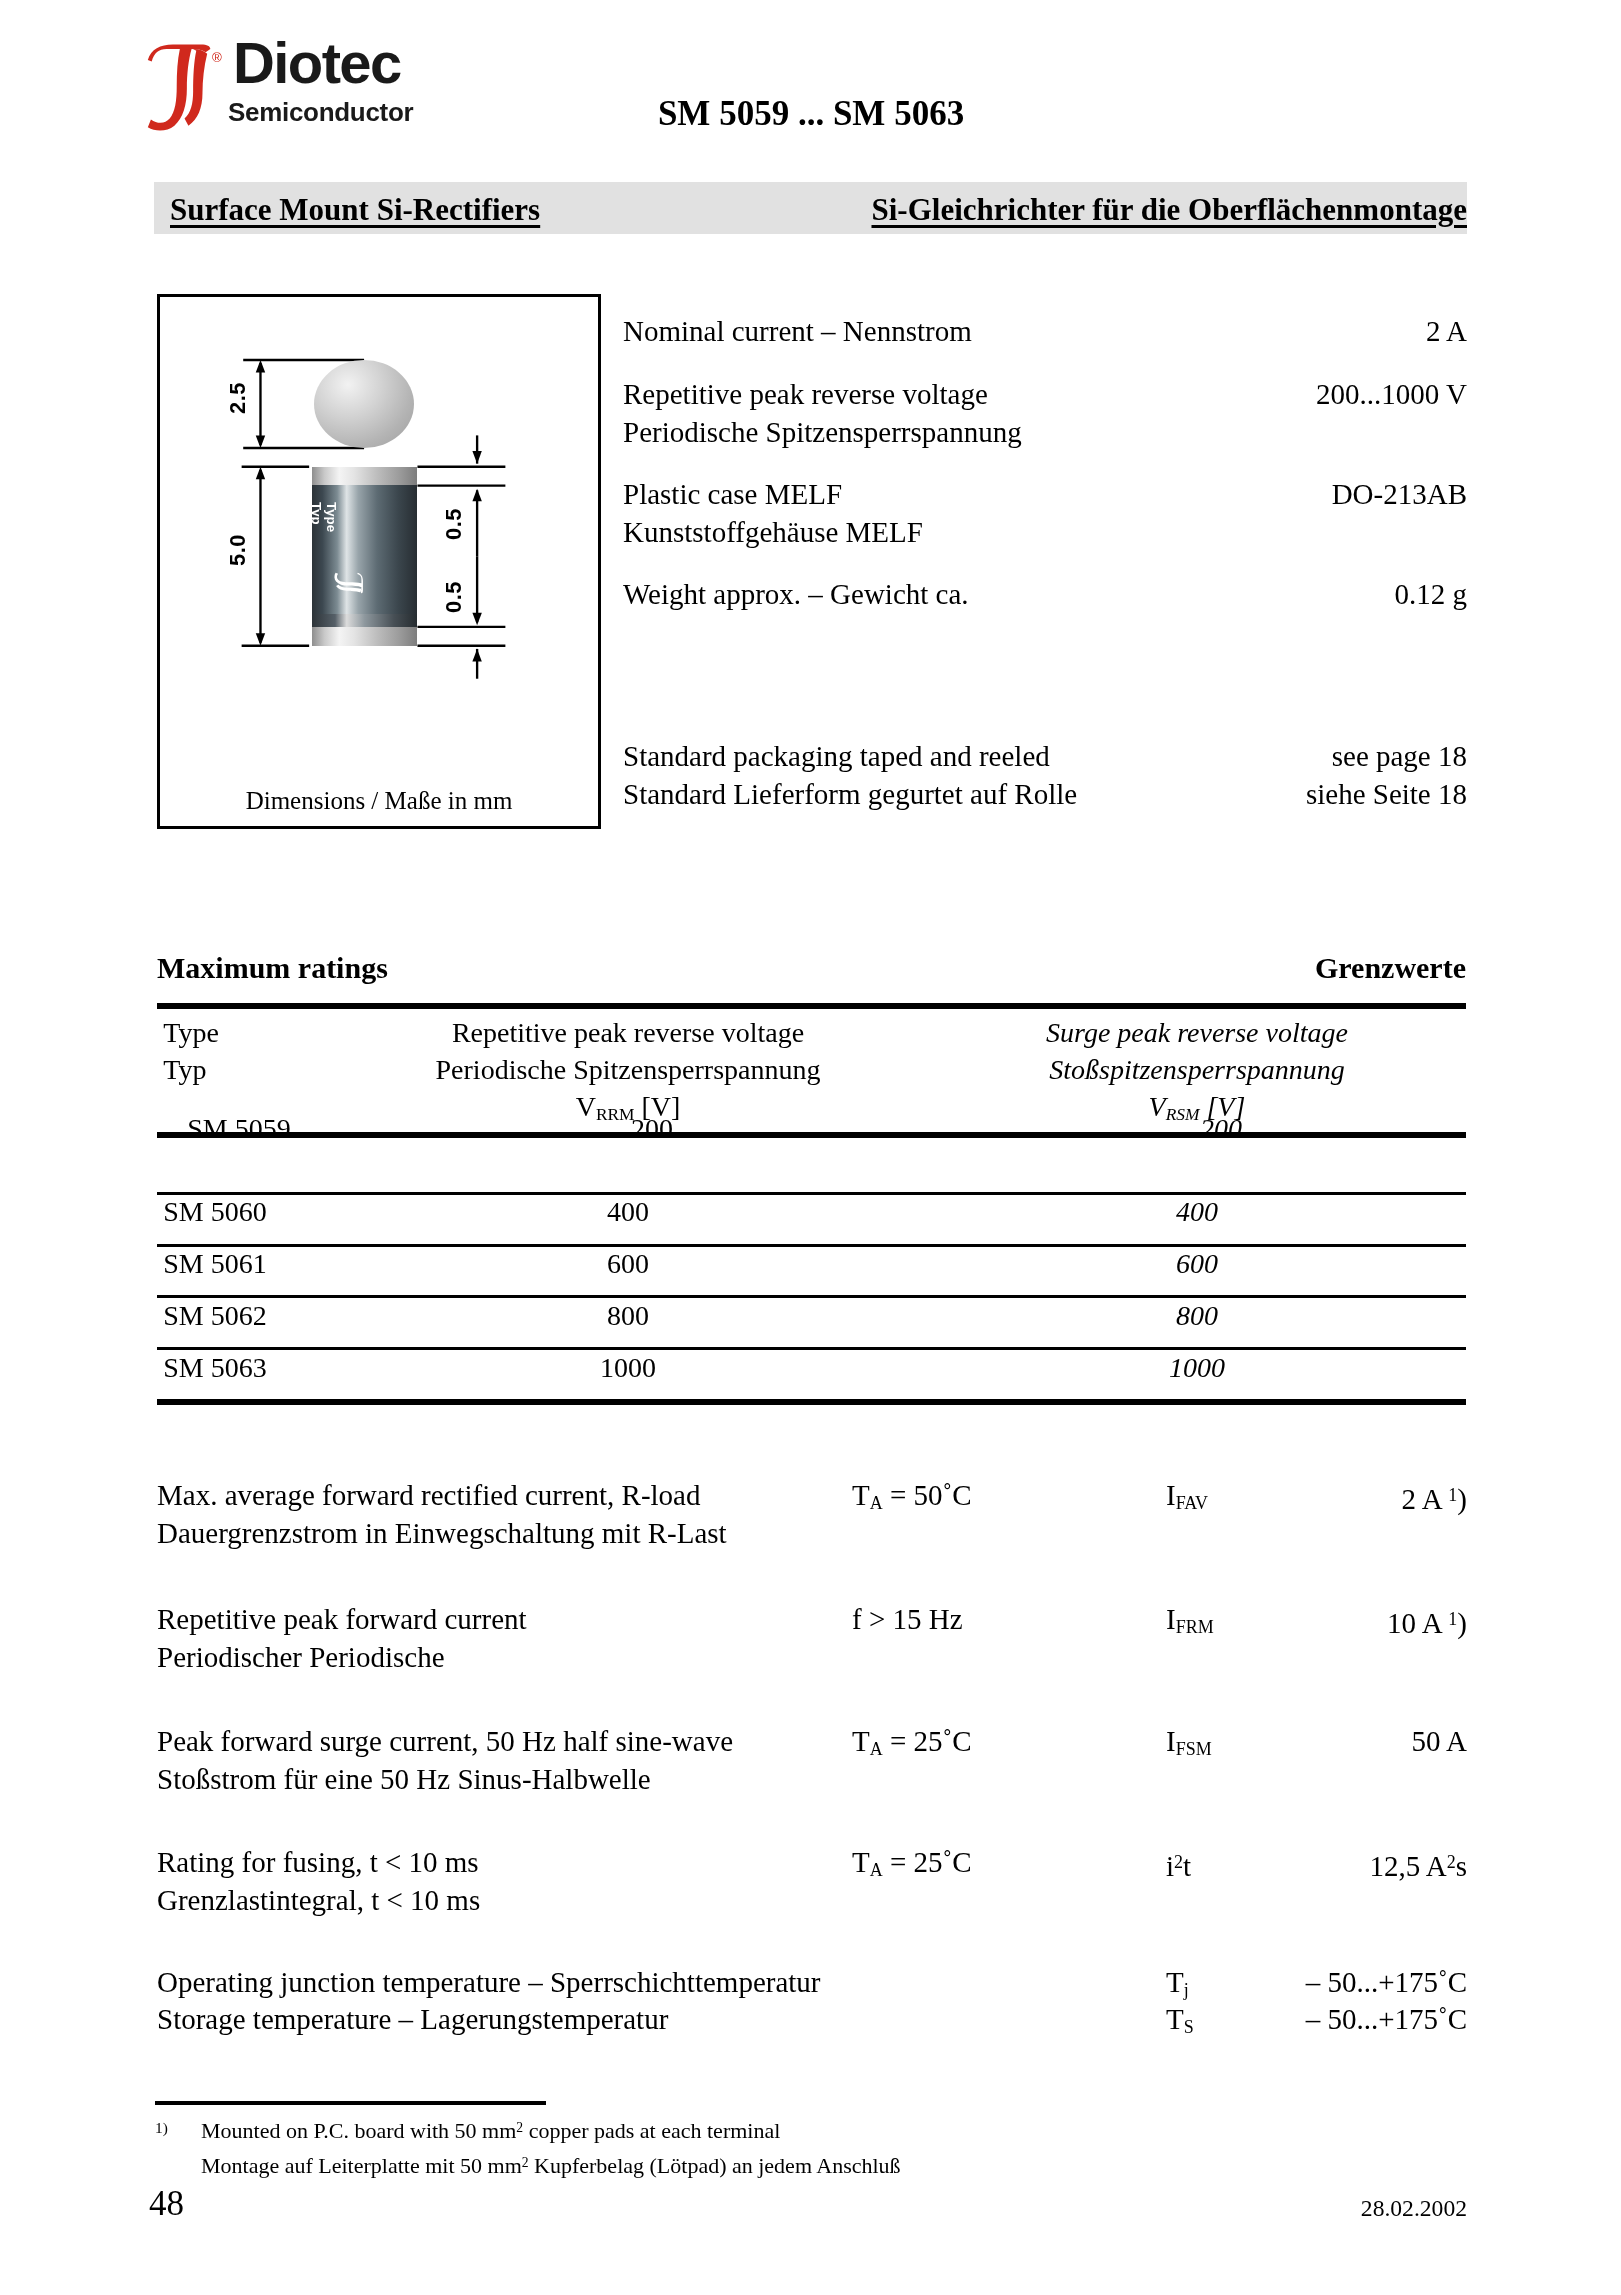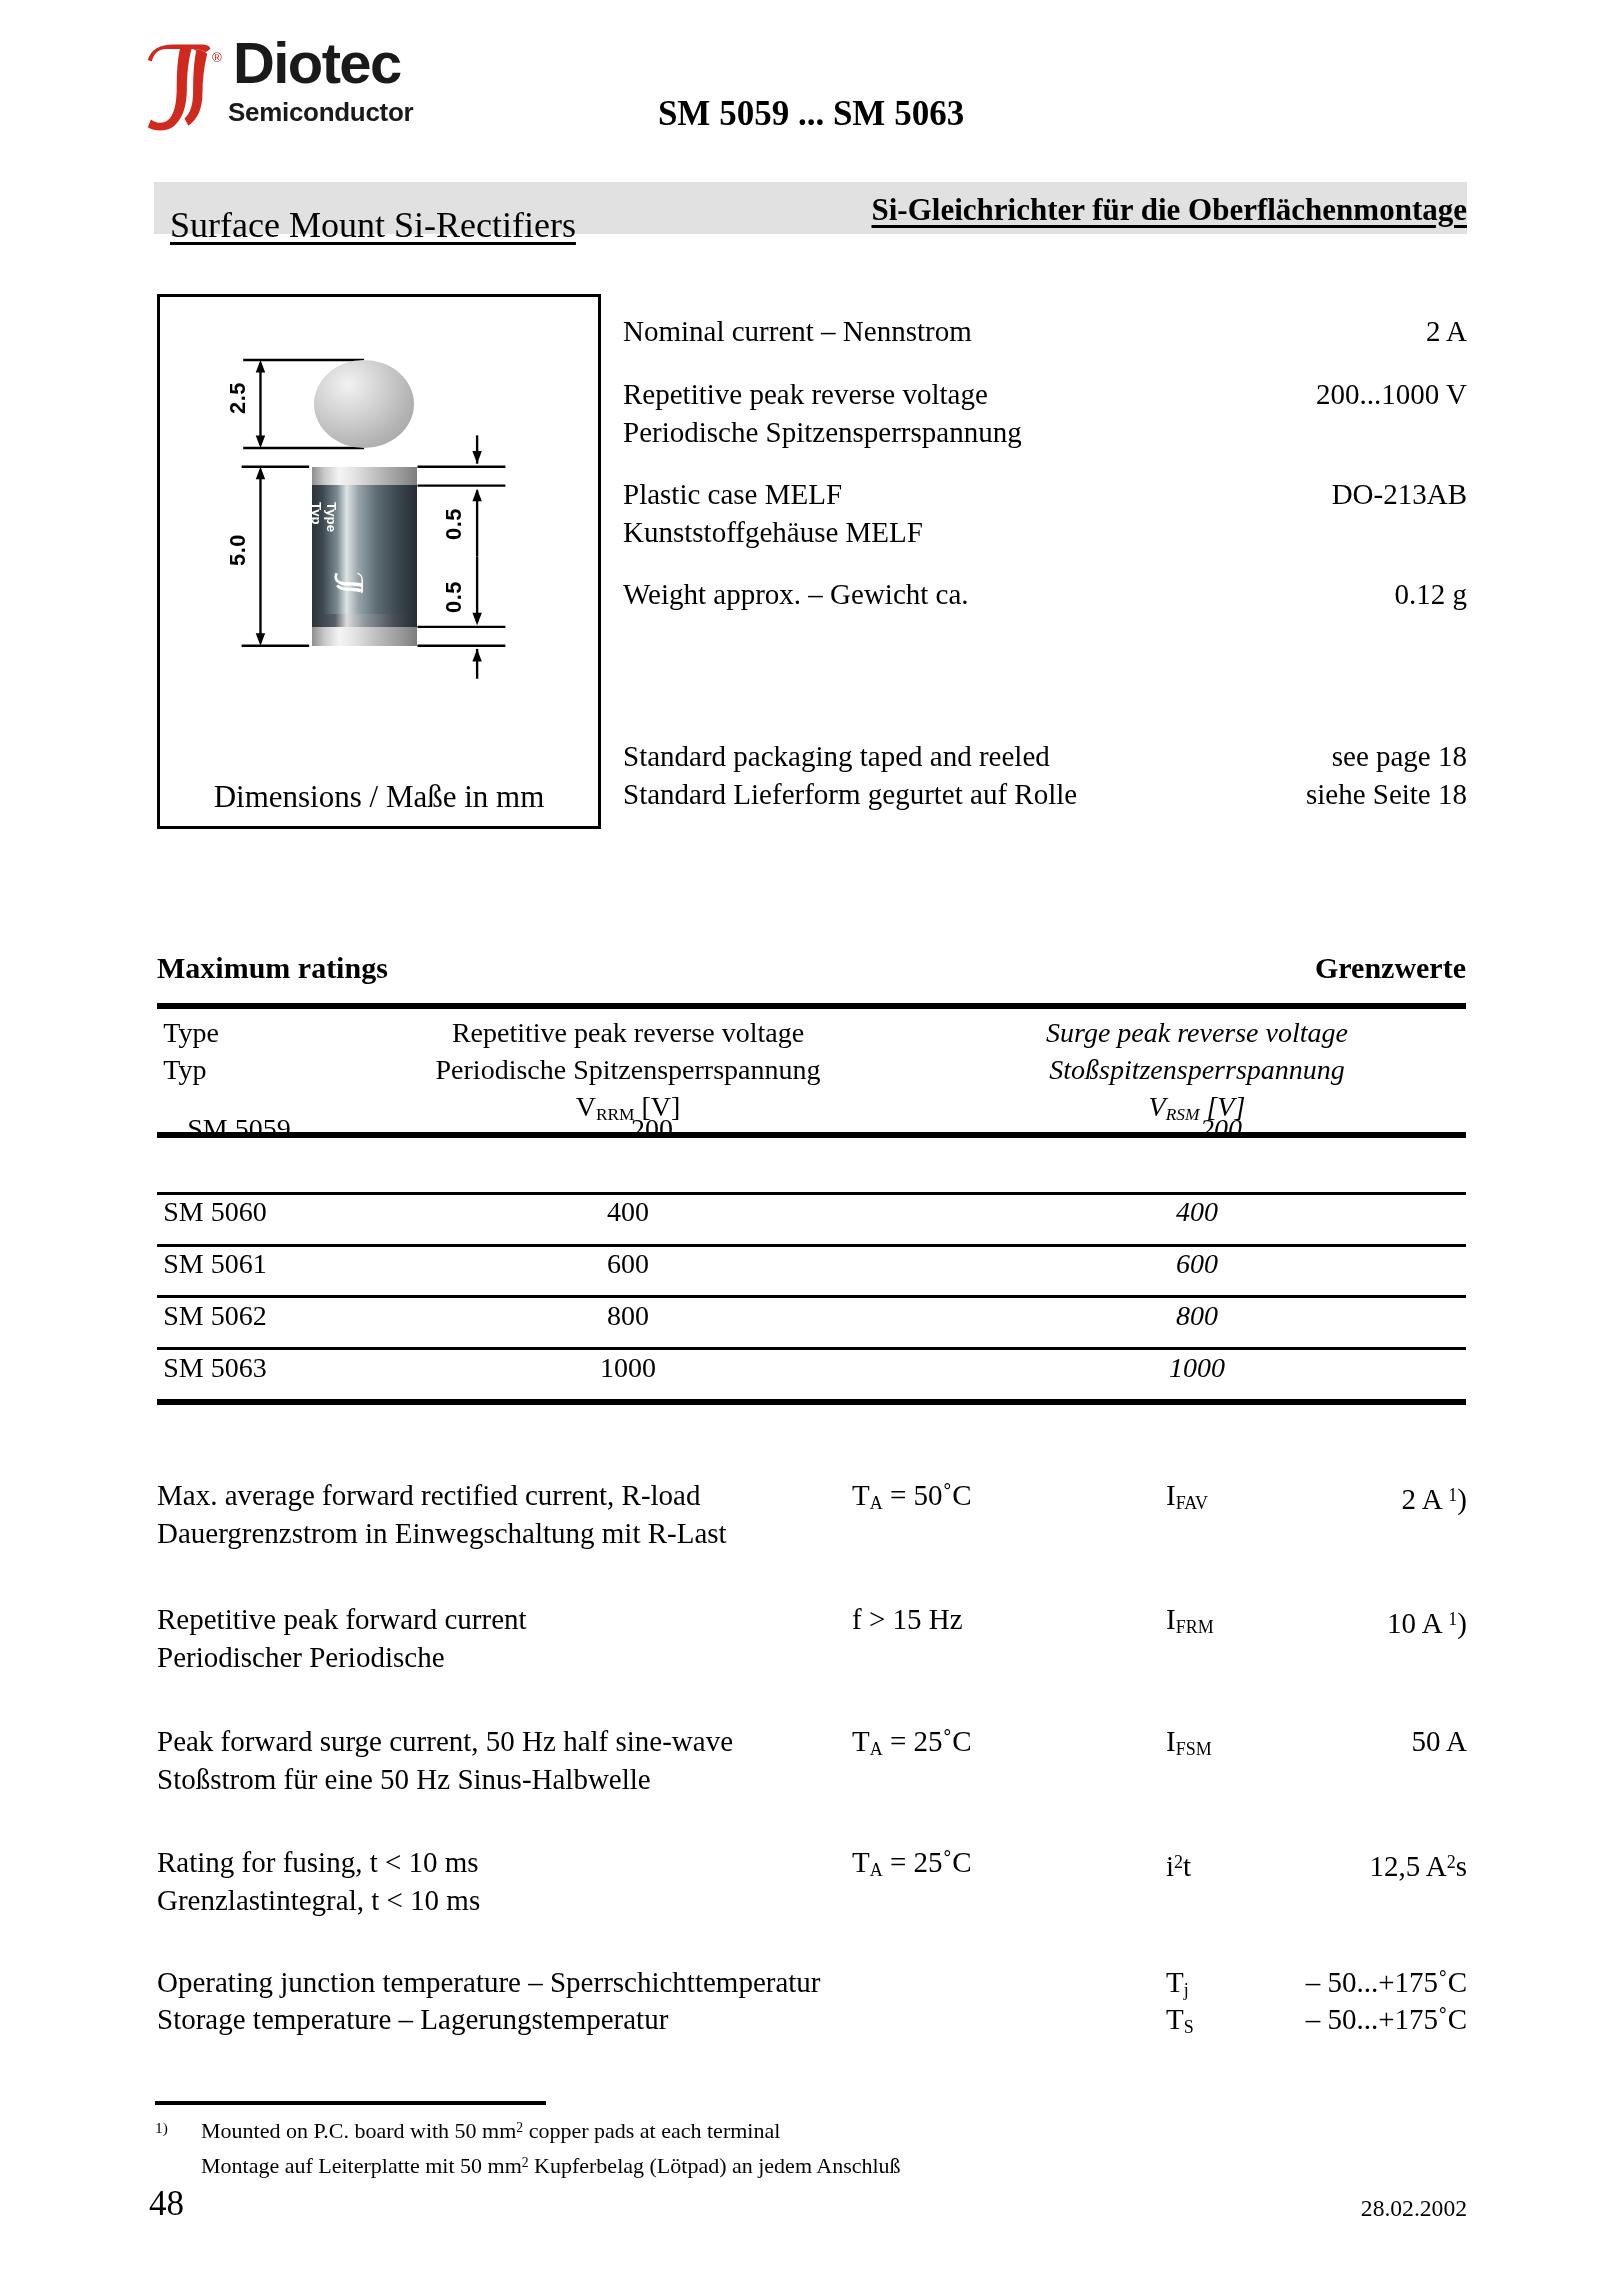--- a/index.html
+++ b/index.html
@@ -20,29 +20,29 @@
              font-weight:bold;font-size:58px;letter-spacing:-1.6px;color:#1a1a1a;line-height:1;}
   .logo-sub{position:absolute;left:88px;top:63px;font-family:"Liberation Sans",sans-serif;
             font-weight:bold;font-size:26px;letter-spacing:-0.3px;color:#1a1a1a;line-height:1;}
 
   .doc-title{position:absolute;left:0;top:94px;width:1622px;text-align:center;
              font-size:35px;font-weight:bold;}
 
   
   .subtitle-bar{position:absolute;left:154px;top:182px;width:1313px;height:52px;
                 background:#e1e1e1;}
-  .subtitle-en{position:absolute;left:170px;top:192px;font-size:36px;font-weight:normal;
-               text-decoration:underline;text-underline-offset:4.7px;margin-top:12px;}
+  .subtitle-en{position:absolute;left:170px;top:192px;font-size:31px;font-weight:bold;
+               text-decoration:underline;text-underline-offset:4.7px;}
   .subtitle-de{position:absolute;right:155px;top:192px;font-size:31px;font-weight:bold;
                text-decoration:underline;text-underline-offset:4.7px;}
 
   
   .draw-box{position:absolute;left:157px;top:294px;width:438px;height:529px;
             border:3.1px solid #000;background:#fff;}
-  .draw-caption{position:absolute;left:0;right:0;bottom:11px;text-align:center;font-size:31px;}
+  .draw-caption{position:absolute;left:0;right:0;bottom:11px;text-align:center;font-size:25px;}
 
   .melf-sphere{position:absolute;left:154px;top:63px;width:100px;height:88px;border-radius:50%;
     background:radial-gradient(ellipse at 34% 28%, #f2f2f2 0%, #d2d2d2 36%, #b4b4b4 68%, #9c9c9c 100%);}
 
   .cap{position:absolute;width:105px;height:19px;
        background:linear-gradient(90deg,#8e8e8e 0%,#c9c9c9 12%,#f4f4f4 26%,#e4e4e4 40%,#bdbdbd 62%,#9a9a9a 84%,#7d7d7d 100%);}
   .cap-top{left:152px;top:170px;}
   .cap-bot{left:152px;top:330px;}
   .body-cyl{position:absolute;left:152px;top:188px;width:105px;height:141px;
     background:linear-gradient(90deg,#2c3338 0%,#3c4850 10%,#7c8b92 24%,#dfe4e6 33%,#98a4aa 44%,#5d6b73 62%,#3b464d 82%,#272d32 100%);}

